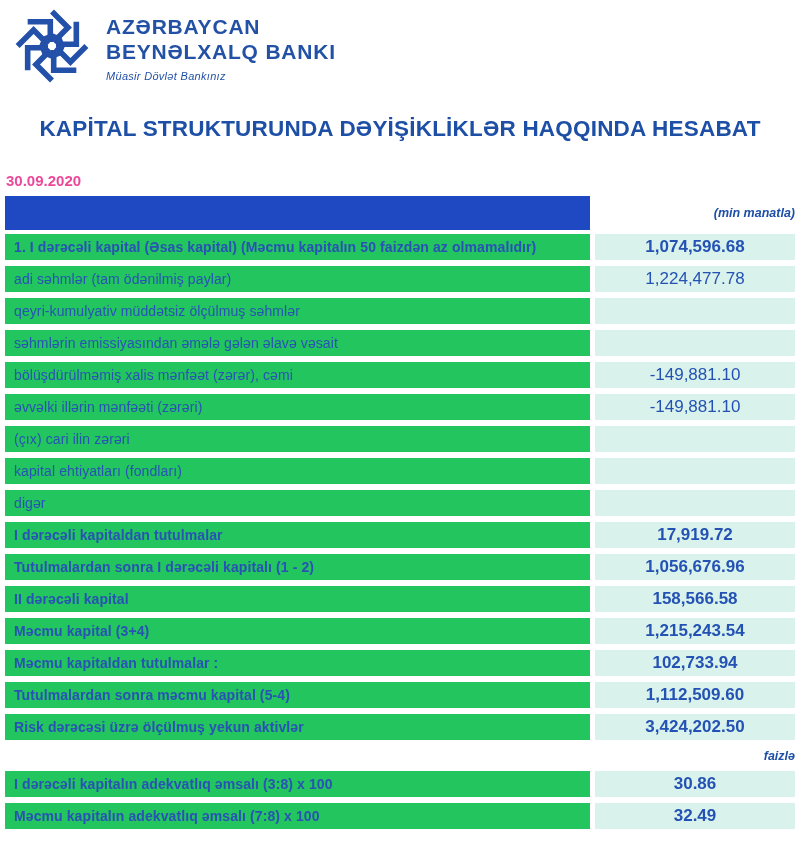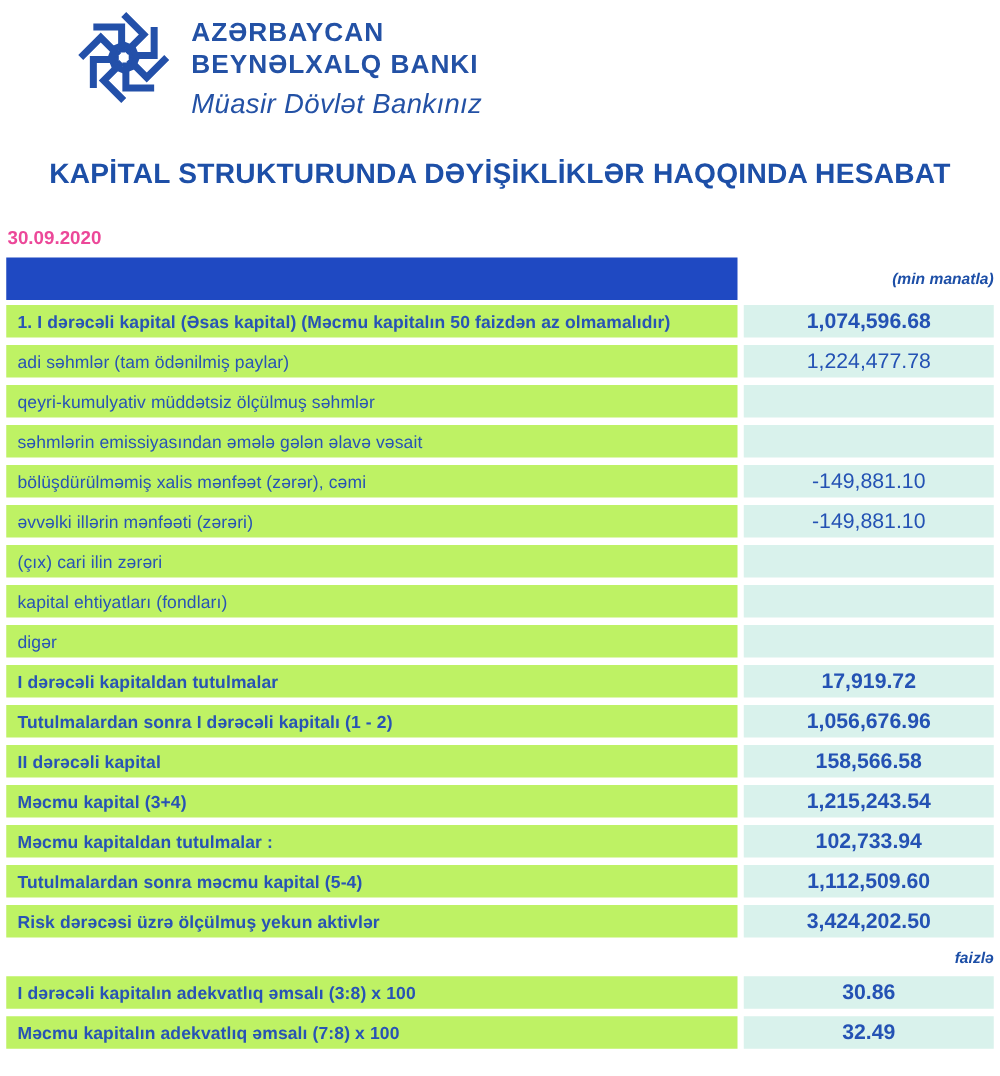--- a/index.html
+++ b/index.html
@@ -6,42 +6,42 @@
   html,body { background:#ffffff; }
   .page {
     position:relative;
     width:800px; height:861px;
     margin:0 auto;
     background:#ffffff;
     font-family:"Liberation Sans", sans-serif;
     overflow:hidden;
   }
   
-  .brand-row { display:flex; align-items:flex-start; padding:6px 0 0 12px;margin-left:47px; }
+  .brand-row { display:flex; align-items:flex-start; padding:6px 0 0 12px; }
   .logo-wrap { width:80px; height:80px; flex:0 0 auto; }
   .brand-text { margin-left:14px; padding-top:8px; }
   .brand-name { color:#2351a5; font-weight:bold; font-size:21px; line-height:25px; letter-spacing:0.8px; }
-  .brand-tagline { color:#2351a5; font-style:italic; font-size:22px; margin-top:6px; letter-spacing:0.3px; }
+  .brand-tagline { color:#2351a5; font-style:italic; font-size:11px; margin-top:6px; letter-spacing:0.3px; }
   
   .report-title {
     text-align:center; color:#1d4fa7; font-weight:bold;
     font-size:22.5px; letter-spacing:0.2px; margin-top:30px;
   }
   .report-date { margin:30px 0 0 6px; color:#ec4899; font-weight:bold; font-size:15px; }
   
   .capital-table { margin:7px 5px 0 5px; }
   .thead-row { display:flex; gap:15px; height:34px; margin-bottom:4px; }
   .thead-bar { width:585px; background:#1f49c2; }
   .thead-note {
     flex:1; display:flex; align-items:center; justify-content:flex-end;
     color:#1d4fa7; font-style:italic; font-weight:bold; font-size:12.5px;
   }
   .trow { display:flex; gap:5px; height:26px; margin-bottom:6px; }
   .trow .cell-label {
-    width:585px; background:#bef264; color:#2853b5;
+    width:585px; background:#22c55e; color:#2853b5;
     display:flex; align-items:center; padding-left:9px;
     font-size:14px; letter-spacing:0.1px; white-space:nowrap; overflow:hidden;
   }
   .trow .cell-value {
     flex:1; background:#d9f2ec; color:#2452b4;
     display:flex; align-items:center; justify-content:center;
     font-size:17px;
   }
   .trow.bold .cell-label, .trow.bold .cell-value { font-weight:bold; }
   .percent-note {

